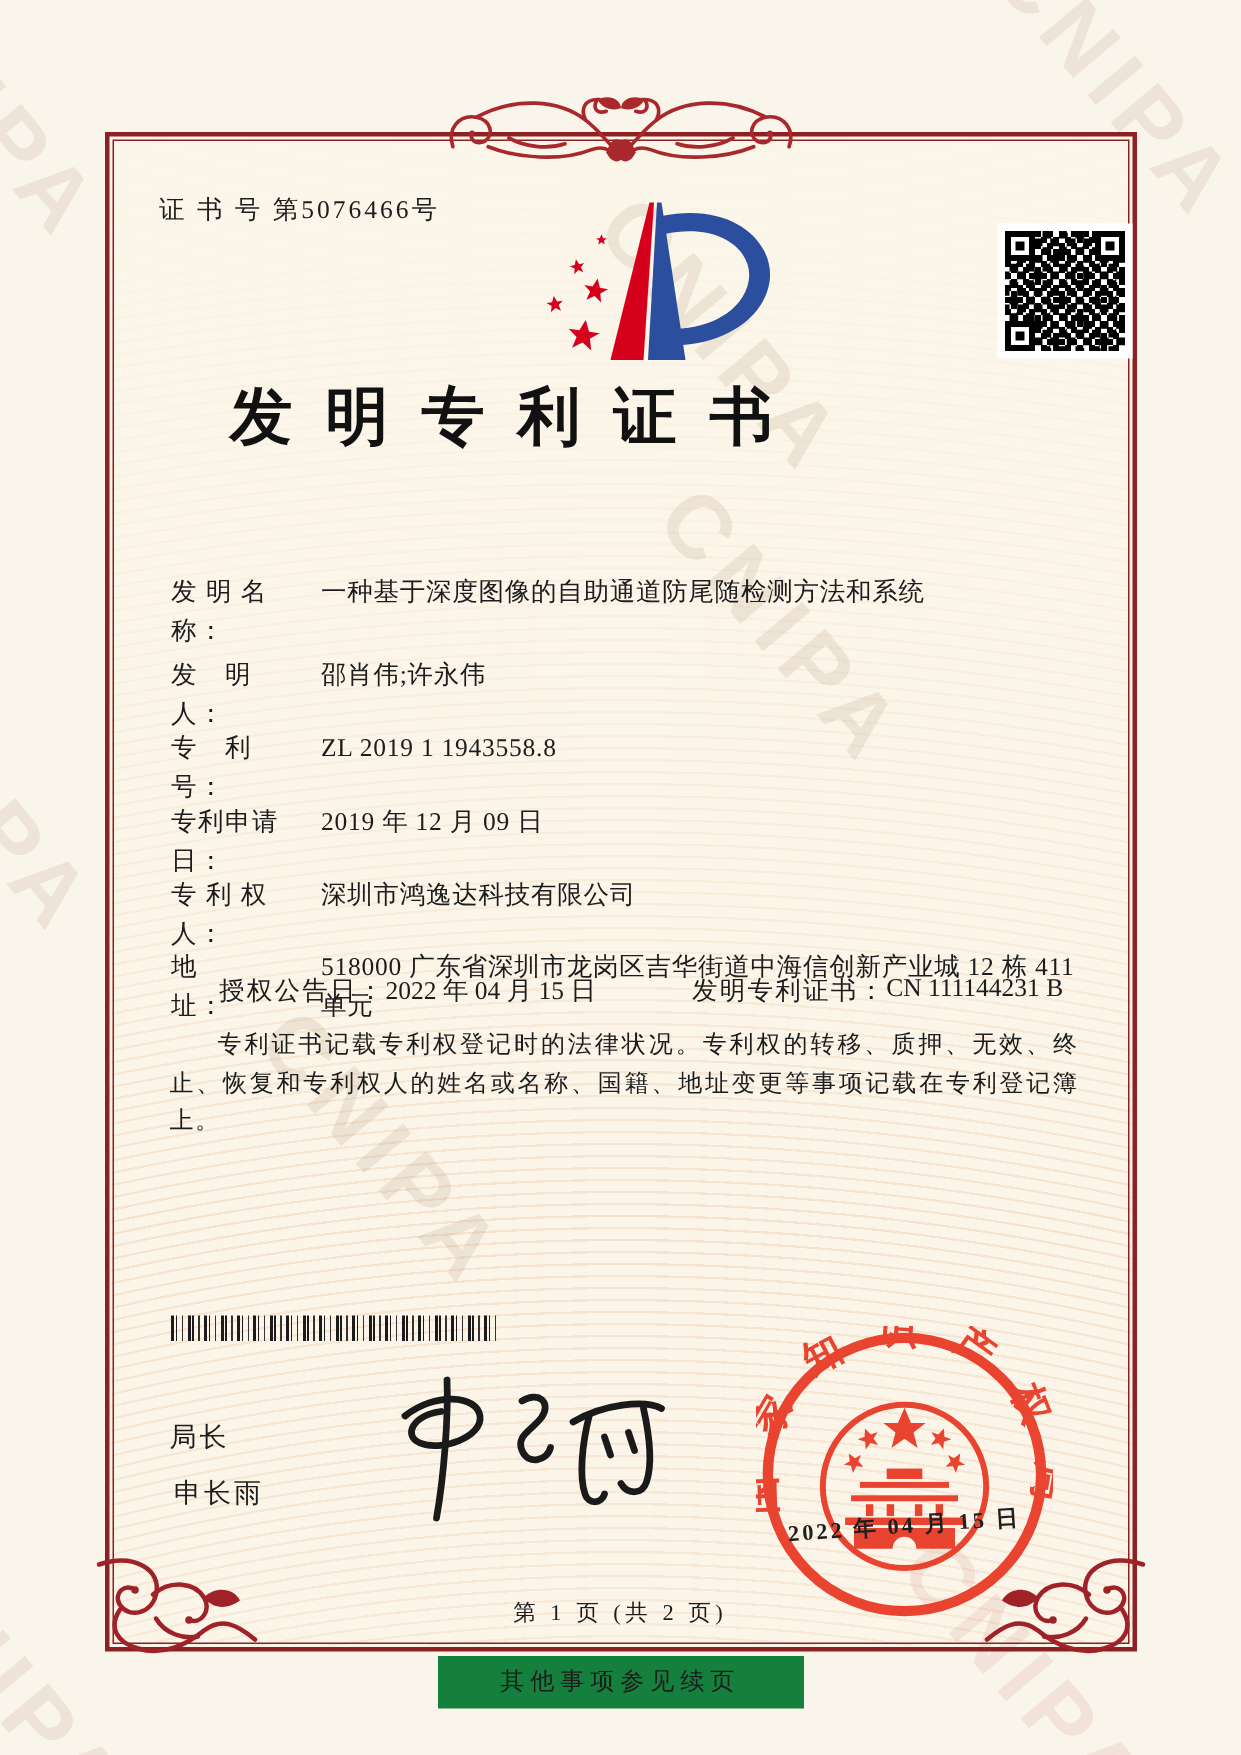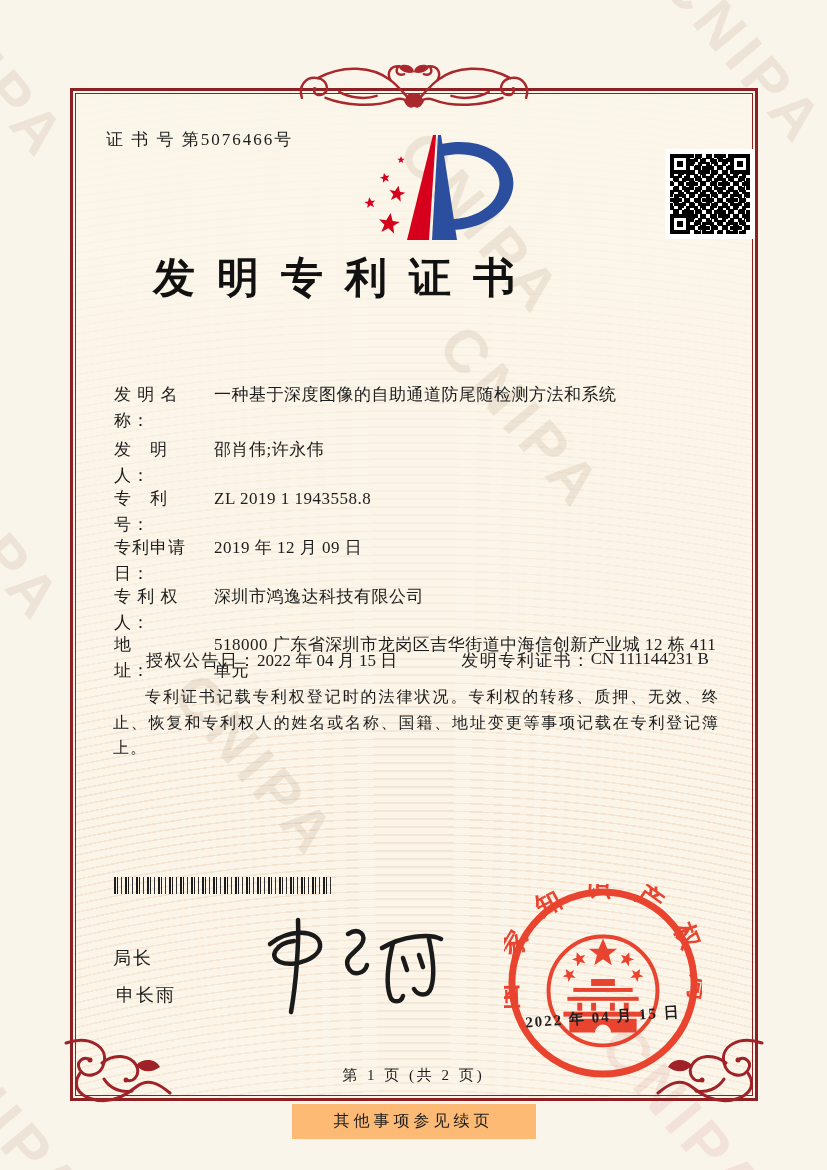--- a/index.html
+++ b/index.html
@@ -74,21 +74,21 @@
   
   .seal{position:absolute;left:504px;top:884px;width:198px;height:198px;z-index:5;opacity:0.95;}
   .seal-date{
     position:absolute;left:500px;top:1008px;width:206px;z-index:6;text-align:center;
     font-size:15px;font-weight:bold;color:#1e1e1e;letter-spacing:2px;transform:rotate(-4deg);
   }
   
   .page-info{position:absolute;left:0;top:1066px;width:827px;z-index:4;text-align:center;font-size:15px;letter-spacing:3px;}
   .cont-note{
     position:absolute;left:50%;top:1104px;transform:translateX(-50%);z-index:4;
-    background:#fdba74;padding:7px 42px;font-size:16px;letter-spacing:4px;white-space:nowrap;
+    background:#15803d;padding:7px 42px;font-size:16px;letter-spacing:4px;white-space:nowrap;
   }
   .hidden-defs{position:absolute;width:0;height:0;overflow:hidden;}
 </style>
 </head>
 <body>
 
 <svg class="hidden-defs" aria-hidden="true">
   <defs>
     <path id="star5" d="M0,-10 L2.94,-3.09 L9.51,-3.09 L4.05,1.18 L5.88,8.09 L0,4 L-5.88,8.09 L-4.05,1.18 L-9.51,-3.09 L-2.94,-3.09 Z"></path>
     <g id="corner-flourish">

